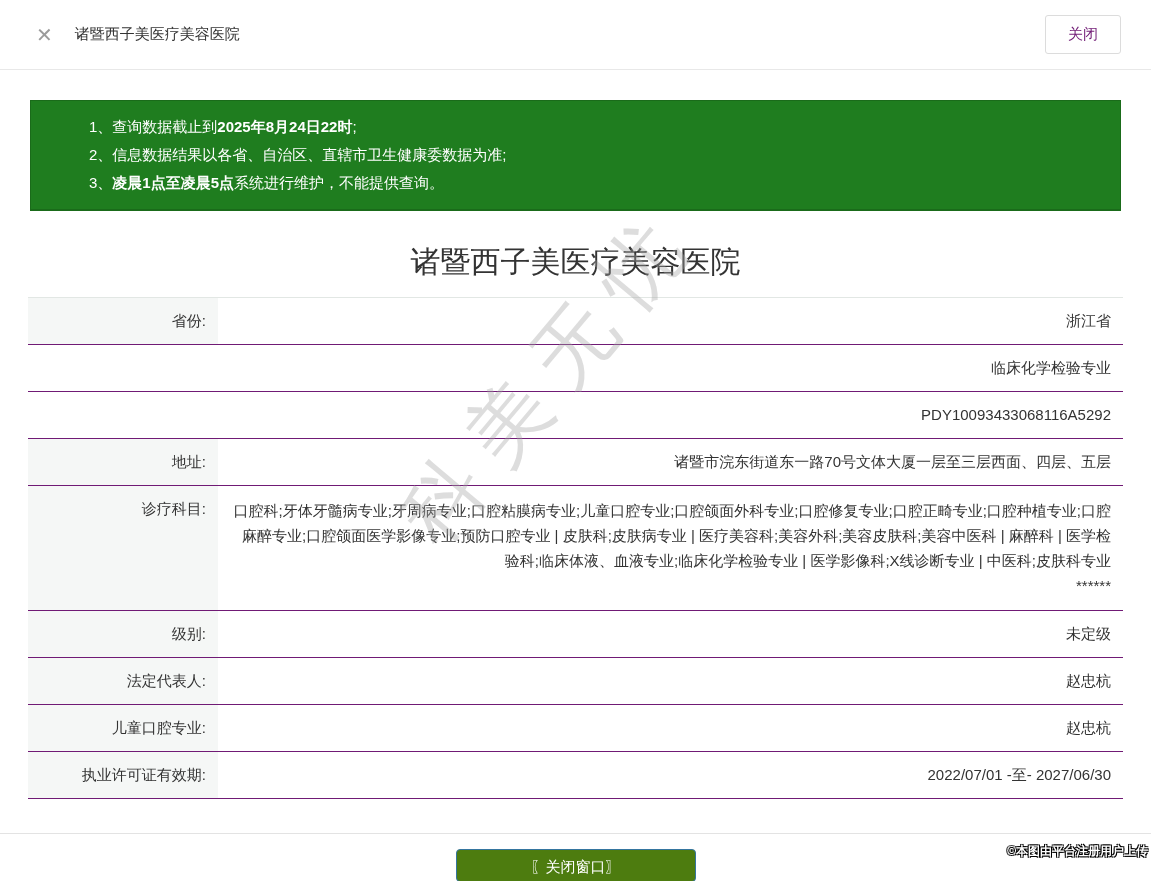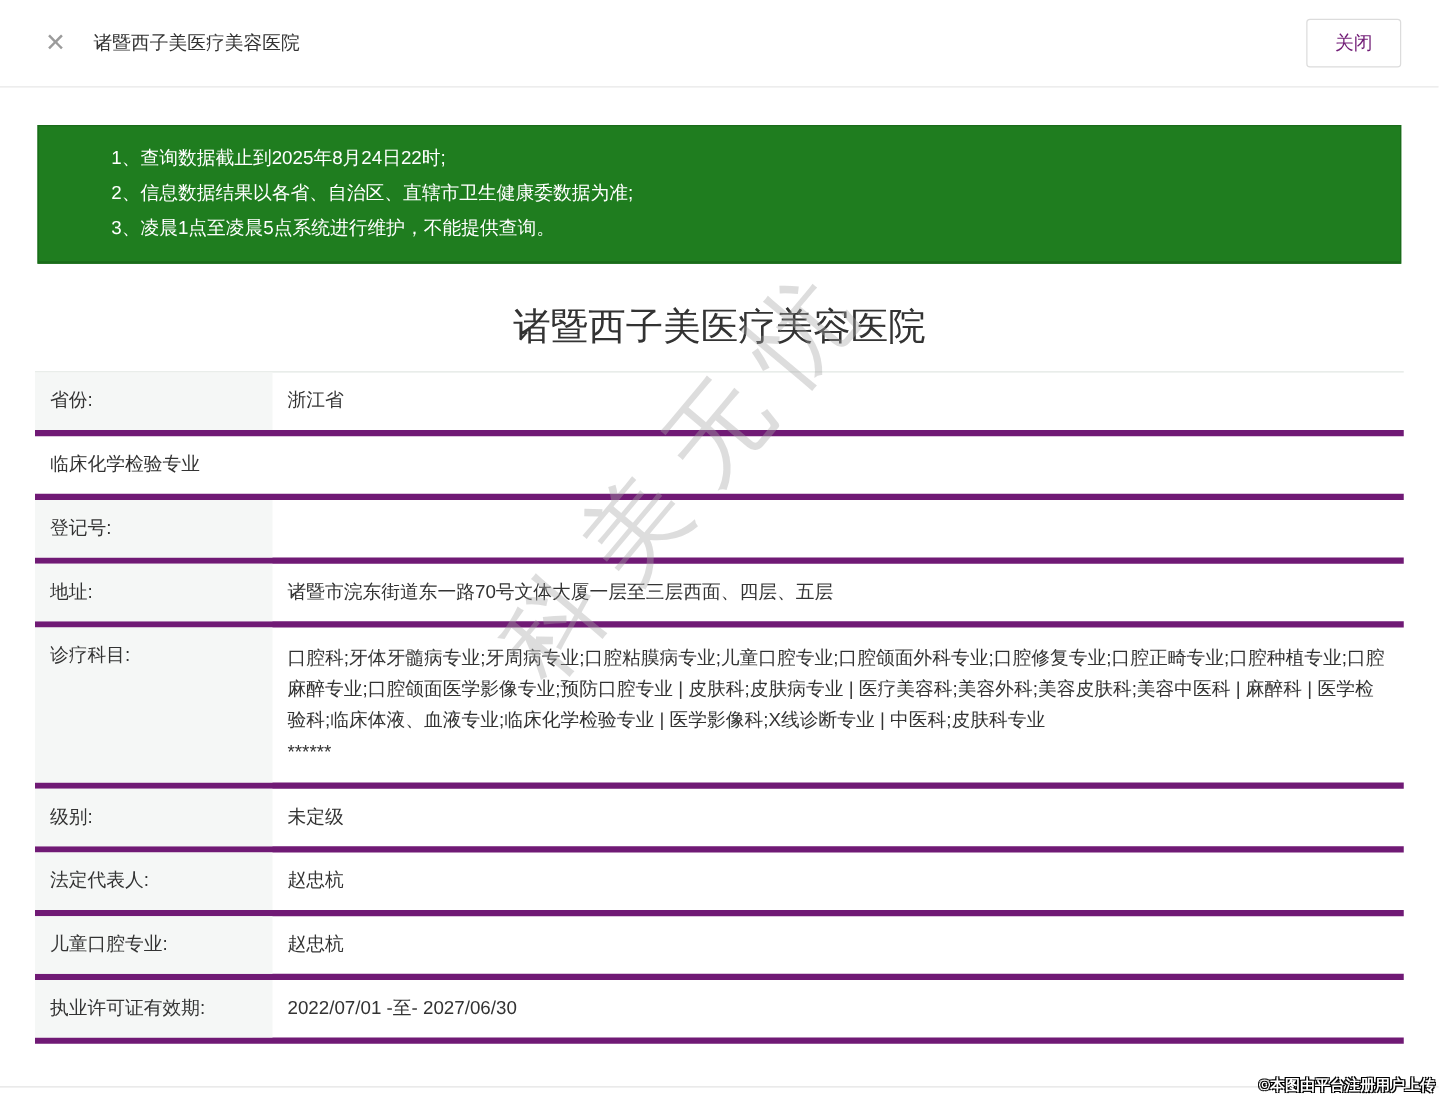--- a/index.html
+++ b/index.html
@@ -48,41 +48,42 @@
   .notice {
     margin: 30px 30px 0 30px;
     background: #1f7d1f;
     border: 1px solid #1a6b1a;
     border-bottom-width: 2px;
     color: #fff;
     padding: 12px 30px 12px 58px;
     font-size: 15px;
     line-height: 28px;
   }
-  .notice b { font-weight: normal; }
+  .notice b { font-weight: bold; }
 
   
   .doc-title {
     margin-top: 30px;
     text-align: center;
     font-size: 30px;
     line-height: 42px;
     color: #333;
     font-weight: 400;
   }
 
   
   .info-table {
     margin: 14px 28px 0 28px;
     border-top: 1px solid #e2e7e4;
   }
   .row {
     display: flex;
     align-items: stretch;
-    border-bottom: 5px solid #701a75;
+    border-bottom: 1px solid #701a75;
+    text-align: right;
   }
   .cell { padding: 12px 12px; font-size: 15px; line-height: 22px; }
   .cell.label {
     width: 190px;
     flex: 0 0 190px;
     background: #f5f7f6;
   }
   .cell.value { flex: 1; }
   .row.tall .cell.value {
     line-height: 25px;
@@ -125,21 +126,21 @@
     transform: rotate(-50deg);
     transform-origin: 0 50%;
     pointer-events: none;
     z-index: 5;
   }
 
   
   .copyright {
     position: absolute;
     right: 3px;
-    bottom: 4px;
+    bottom: 21px;
     font-size: 12px;
     font-weight: bold;
     color: #fff;
     text-shadow: -1px -1px 0 #000, 1px -1px 0 #000, -1px 1px 0 #000, 1px 1px 0 #000;
     z-index: 6;
   }
 </style>
 </head>
 <body>
 
@@ -160,21 +161,21 @@
 
 <div class="info-table">
   <div class="row">
     <div class="cell label">省份:</div>
     <div class="cell value">浙江省</div>
   </div>
   <div class="row">
     <div class="cell value">临床化学检验专业</div>
   </div>
   <div class="row">
-    <div class="cell label">登记号:</div>
+    <div class="cell value">PDY10093433068116A5292</div>
   </div>
   <div class="row">
     <div class="cell label">地址:</div>
     <div class="cell value">诸暨市浣东街道东一路70号文体大厦一层至三层西面、四层、五层</div>
   </div>
   <div class="row tall">
     <div class="cell label">诊疗科目:</div>
     <div class="cell value">口腔科;牙体牙髓病专业;牙周病专业;口腔粘膜病专业;儿童口腔专业;口腔颌面外科专业;口腔修复专业;口腔正畸专业;口腔种植专业;口腔麻醉专业;口腔颌面医学影像专业;预防口腔专业 | 皮肤科;皮肤病专业 | 医疗美容科;美容外科;美容皮肤科;美容中医科 | 麻醉科 | 医学检验科;临床体液、血液专业;临床化学检验专业 | 医学影像科;X线诊断专业 | 中医科;皮肤科专业
 ******</div>
   </div>

